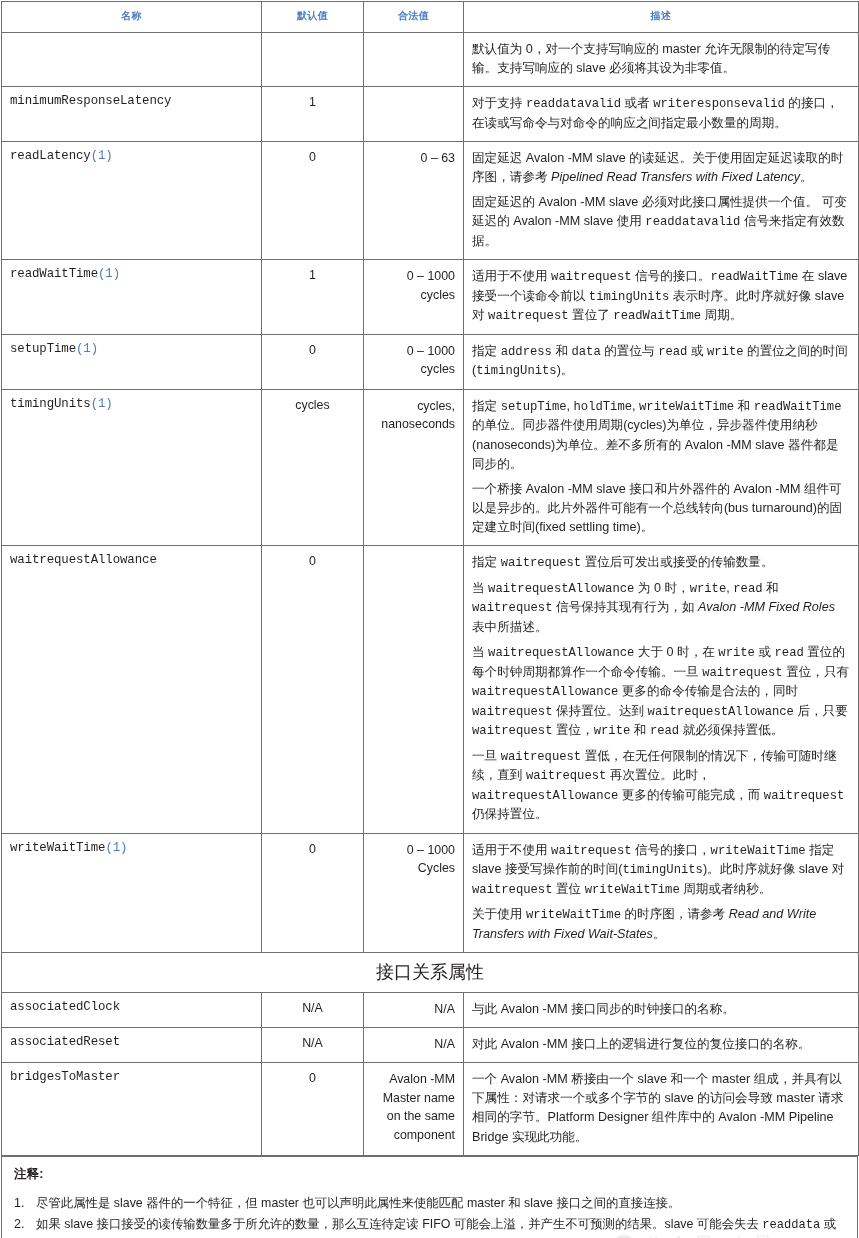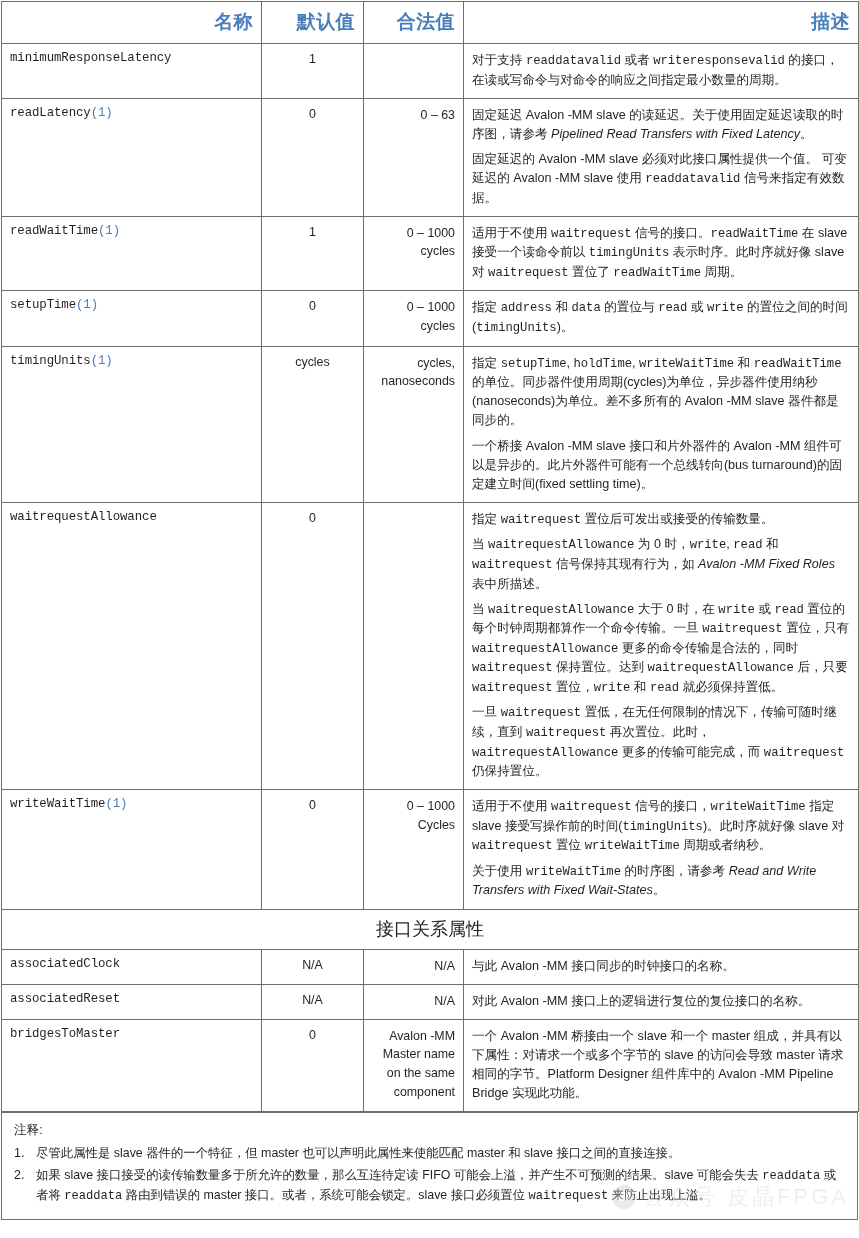--- a/index.html
+++ b/index.html
@@ -39,25 +39,25 @@
     box-sizing: border-box;
   }
 
   
   col.c-name  { width: 260px; }
   col.c-def   { width: 102px; }
   col.c-legal { width: 100px; }
   col.c-desc  { width: 395px; }
 
   thead th {
-    text-align: right;
+    text-align: center;
     vertical-align: middle;
     color: #4a7ebb;
     font-weight: bold;
-    font-size: 19px;
+    font-size: 10px;
     height: 31px;
     padding: 4px 6px;
     letter-spacing: 0.4px;
   }
 
   
   .name-cell {
     font-family: "Liberation Mono", "DejaVu Sans Mono", monospace;
     font-size: 12.4px;
     color: #231f20;
@@ -119,22 +119,22 @@
     border: 1px solid #6f6f6f;
     border-top: 1px solid #6f6f6f;
     box-sizing: border-box;
     padding: 8px 12px 10px 12px;
     font-size: 12.4px;
     line-height: 1.58;
     position: relative;
     min-height: 104px;
   }
   .notes-title {
-    font-weight: normal;
-    margin: 0 0 3px 0;
+    font-weight: bold;
+    margin: 0 0 9px 0;
     font-size: 12.6px;
   }
   .note-item {
     display: flex;
     align-items: flex-start;
     margin-bottom: 2px;
   }
   .note-num {
     width: 22px;
     flex: 0 0 22px;
@@ -203,20 +203,28 @@
     </colgroup>
     <thead>
       <tr>
         <th>名称</th>
         <th>默认值</th>
         <th>合法值</th>
         <th>描述</th>
       </tr>
     </thead>
     <tbody id="tbody-main">
+        <tr>
+          <td class="name-cell"></td>
+          <td class="val-cell"></td>
+          <td class="legal-cell"></td>
+          <td class="desc-cell">
+            <p>默认值为 0，对一个支持写响应的 master 允许无限制的待定写传输。支持写响应的 slave 必须将其设为非零值。</p>
+          </td>
+        </tr>
         <tr>
           <td class="name-cell">minimumResponseLatency</td>
           <td class="val-cell">1</td>
           <td class="legal-cell"></td>
           <td class="desc-cell">
             <p>对于支持 <span class="code">readdatavalid</span> 或者 <span class="code">writeresponsevalid</span> 的接口，在读或写命令与对命令的响应之间指定最小数量的周期。</p>
           </td>
         </tr>
         <tr>
           <td class="name-cell">readLatency<span class="fn">(1)</span></td>

